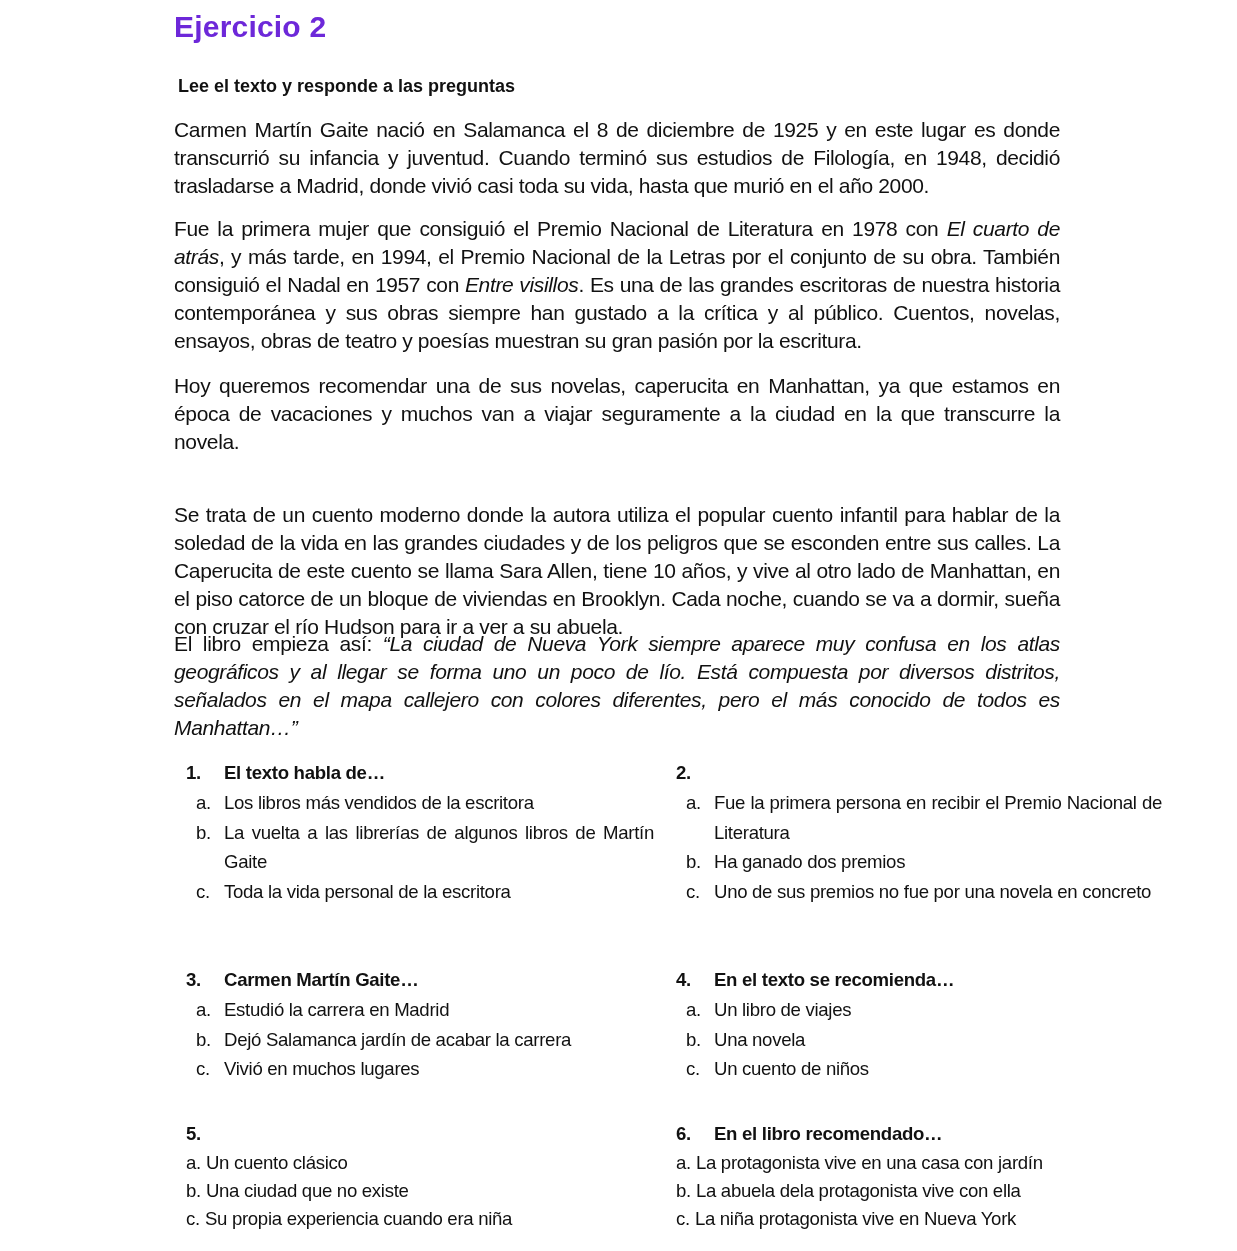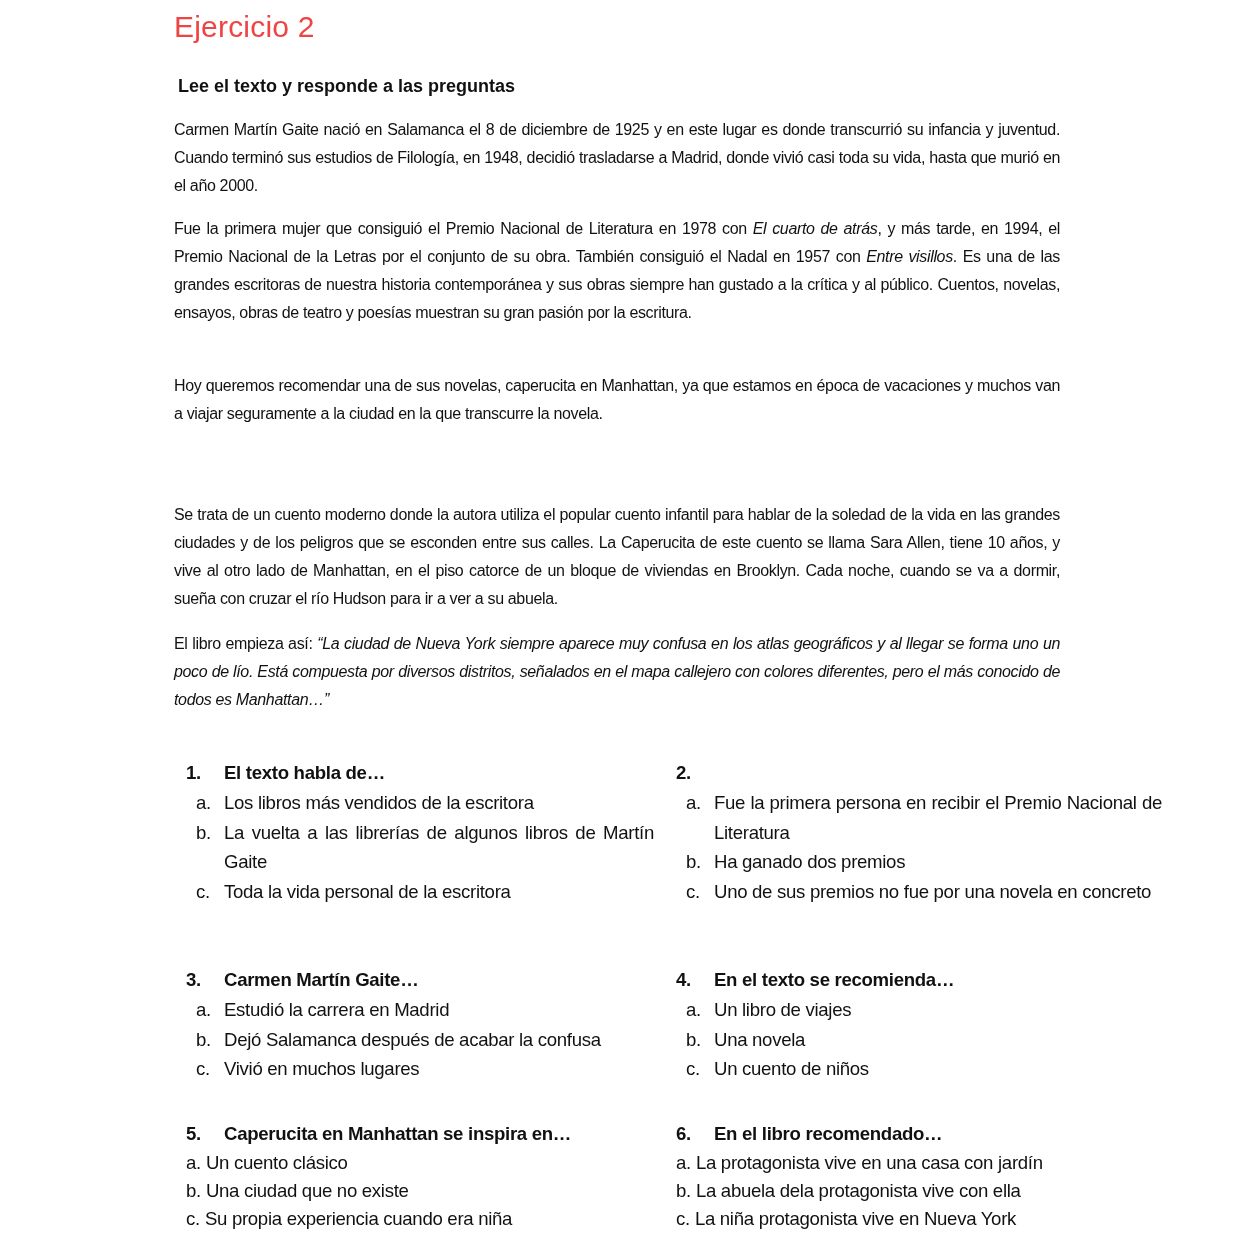--- a/index.html
+++ b/index.html
@@ -13,38 +13,38 @@
       position: relative;
       font-family: "Liberation Sans", "DejaVu Sans", sans-serif;
       color: #111111;
       overflow: hidden;
     }
     .title {
       position: absolute;
       left: 174px;
       top: 10px;
       font-size: 30px;
-      font-weight: normal;
-      color: #ef4444;
+      font-weight: bold;
+      color: #6d28d9;
       margin: 0;
       letter-spacing: 0.2px;
     }
     .subtitle {
       position: absolute;
       left: 174px;
       top: 72px;
       font-size: 18px;
       font-weight: bold;
       margin: 4px;
     }
     .para {
       position: absolute;
       left: 174px;
       width: 886px;
-      font-size: 16px;
+      font-size: 21px;
       line-height: 28px;
       text-align: justify;
       margin: 0;
       letter-spacing: -0.35px;
       word-spacing: 0px;
     }
     .para i { font-style: italic; }
     .p1 { top: 116px; }
     .p2 { top: 215px; }
     .p3 { top: 372px; }
@@ -138,21 +138,21 @@
   <div class="q-title">
     <span class="num">3.</span>
     <span>Carmen Martín Gaite…</span>
   </div>
   <div class="opt">
     <span class="letter">a.</span>
     <span class="txt">Estudió la carrera en Madrid</span>
   </div>
   <div class="opt">
     <span class="letter">b.</span>
-    <span class="txt">Dejó Salamanca después de acabar la confusa</span>
+    <span class="txt">Dejó Salamanca jardín de acabar la carrera</span>
   </div>
   <div class="opt">
     <span class="letter">c.</span>
     <span class="txt">Vivió en muchos lugares</span>
   </div>
 </div>
 
 <div class="q col-right q4">
   <div class="q-title">
     <span class="num">4.</span>
@@ -168,21 +168,20 @@
   </div>
   <div class="opt">
     <span class="letter">c.</span>
     <span class="txt">Un cuento de niños</span>
   </div>
 </div>
 
 <div class="q col-left q5">
   <div class="q-title">
     <span class="num">5.</span>
-    <span>Caperucita en Manhattan se inspira en…</span>
   </div>
   <div class="opt inline">
     <span class="letter">a.</span>
     <span class="txt">Un cuento clásico</span>
   </div>
   <div class="opt inline">
     <span class="letter">b.</span>
     <span class="txt">Una ciudad que no existe</span>
   </div>
   <div class="opt inline">

